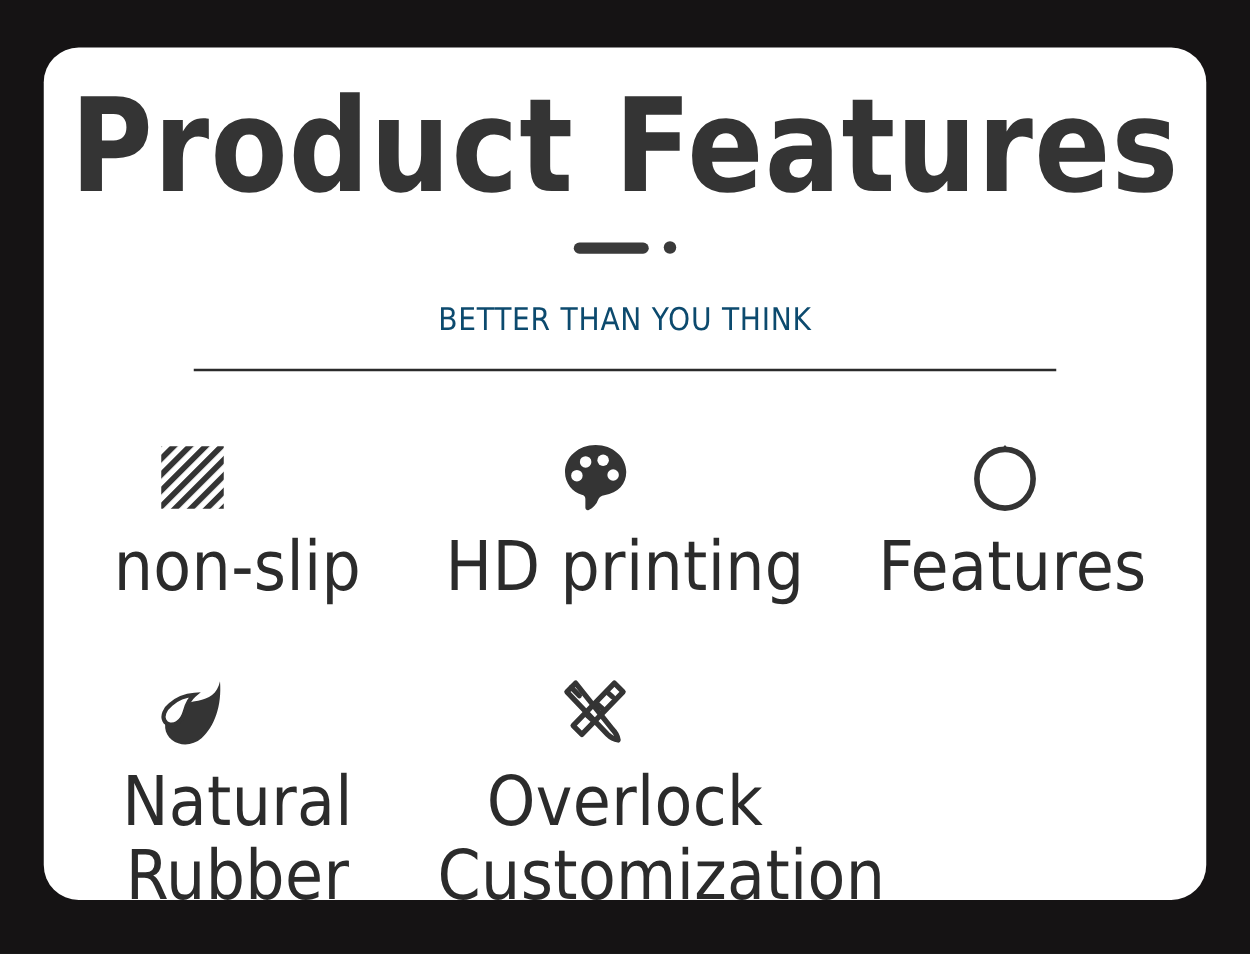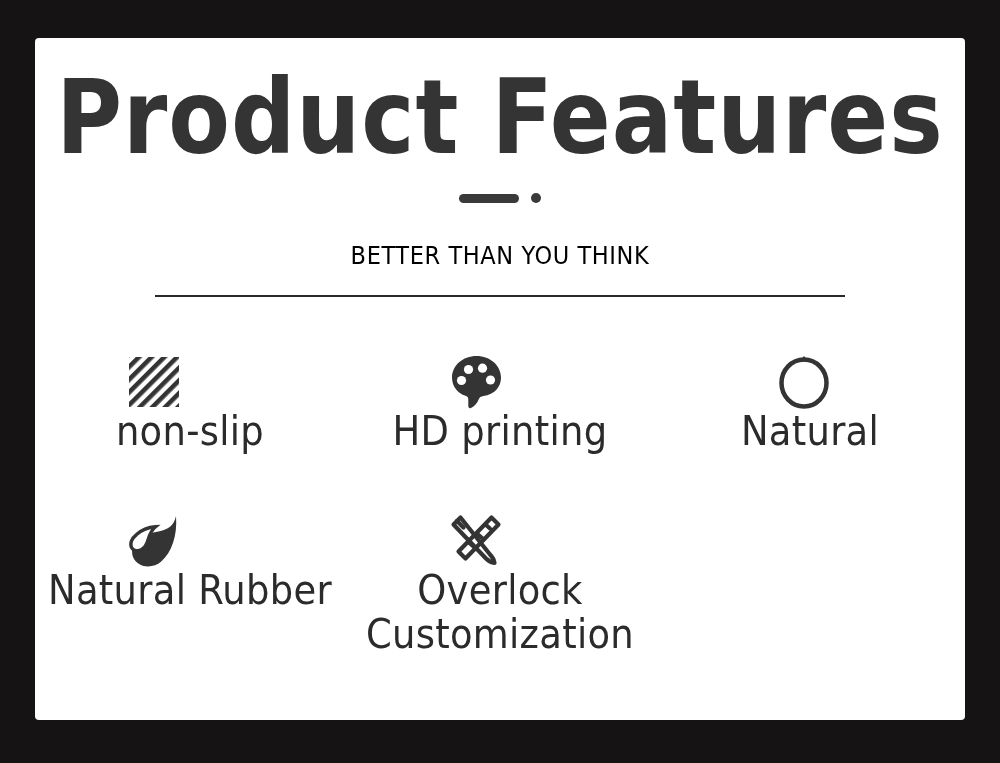--- a/index.html
+++ b/index.html
@@ -17,21 +17,21 @@
     width:1000px; height:763px;
     background:#151314;
   }
 
   
   .card {
     position:absolute;
     left:35px; top:38px;
     width:930px; height:682px;
     background:#ffffff;
-    border-radius:4px;
+    border-radius:28px;
     overflow:hidden;
   }
 
   
   .title {
     position:absolute;
     left:0; top:26px;
     width:930px;
     text-align:center;
     font-family:"Liberation Sans Narrow","DejaVu Sans Condensed","Liberation Sans", sans-serif;
@@ -67,21 +67,21 @@
 
   .subtitle {
     position:absolute;
     left:0; top:203px;
     width:930px;
     text-align:center;
     font-family:"Liberation Sans Narrow","DejaVu Sans Condensed","Liberation Sans", sans-serif;
     font-size:25px;
     font-weight:400;
     letter-spacing:0.6px;
-    color:#000000;
+    color:#0c4a6e;
     white-space:nowrap;
   }
 
   .rule {
     position:absolute;
     left:120px; top:257px;
     width:690px; height:2px;
     background:#2b2b2b;
   }
 
@@ -109,23 +109,24 @@
     justify-content:center;
     
     transform:translateX(-36px);
   }
   .cell.c-mid .icon-wrap { transform:translateX(-24px); }
   .cell.c-right .icon-wrap { transform:translateX(-6px); }
 
   .icon-wrap svg { display:block; }
 
   .f-label {
+    margin-top:14px;
     text-align:center;
     font-family:"Liberation Sans Narrow","DejaVu Sans Condensed","Liberation Sans", sans-serif;
-    font-size:41px;
+    font-size:55px;
     font-weight:400;
     line-height:1.06;
     color:#2b2b2b;
     letter-spacing:0.3px;
     max-width:300px;
   }
 </style>
 </head>
 <body>
 
@@ -176,21 +177,21 @@
         <div class="f-label">HD printing</div>
       </div>
 
       <div class="cell c-right">
         <div class="icon-wrap">
           <svg width="54" height="58" viewBox="0 0 54 58" aria-hidden="true">
             <ellipse cx="27" cy="31" rx="22.5" ry="23.5" fill="none" stroke="#343434" stroke-width="4.5"></ellipse>
             <path d="M22.5 9.5 L27 4 L31.5 9.5 Z" fill="#343434"></path>
           </svg>
         </div>
-        <div class="f-label">Natural</div>
+        <div class="f-label">Features</div>
       </div>
 
       <div class="cell c-left">
         <div class="icon-wrap">
           <svg width="60" height="56" viewBox="0 0 60 56" aria-hidden="true">
             <path fill="#343434" d="M52 3c-2 10-9 14-17.5 15.5C24 20.2 16 23 11.3 29.4
                      C6.2 36.3 7.3 45 13.6 50c6.6 5.2 16.8 4.6 23.6-1.4
                      C47.5 39.4 53.6 23 52 3z"></path>
             <path fill="#ffffff" d="M31.5 13.8c-4.2 3.5-6.2 8.3-7.6 13.4
                      c-1.1 4.1-2.9 7.1-6.2 9.2c-3.9 2.5-8.5 1.4-10.2-2

